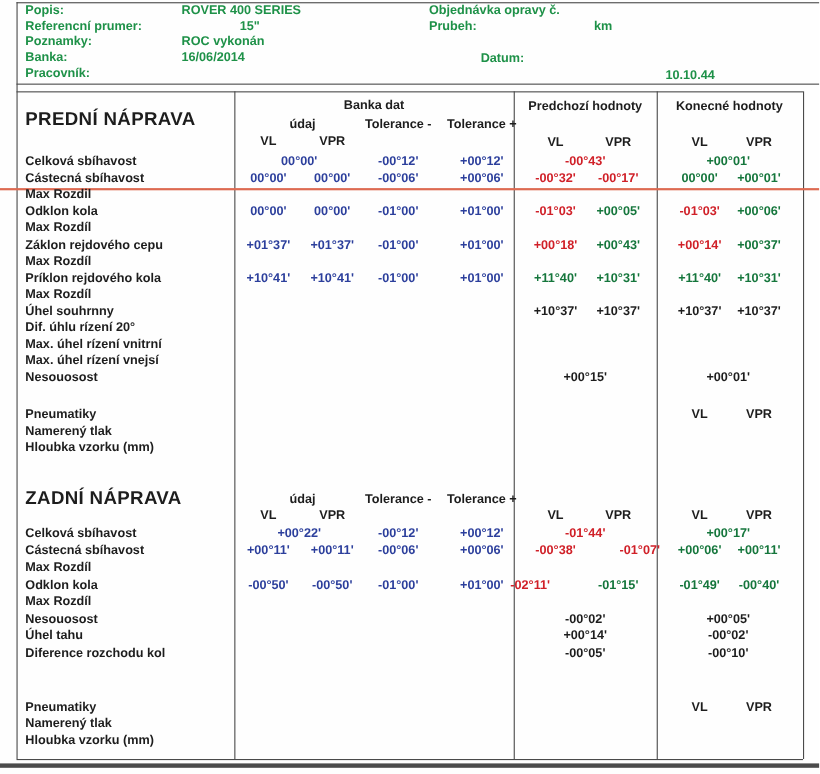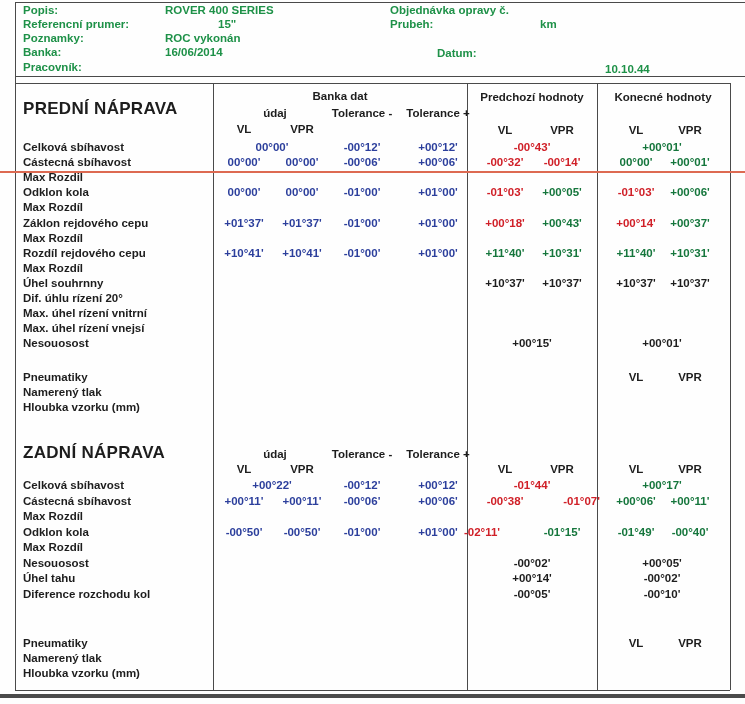--- a/index.html
+++ b/index.html
@@ -78,21 +78,21 @@
       <span class="t" style="left: 324px; top: 141px; width: 76px; text-align: center; color: rgb(44, 63, 156);">-00°12'</span>
       <span class="t" style="left: 400px; top: 141px; width: 76px; text-align: center; color: rgb(44, 63, 156);">+00°12'</span>
       <span class="t" style="left: 494px; top: 141px; width: 76px; text-align: center; color: rgb(208, 32, 40);">-00°43'</span>
       <span class="t" style="left: 624px; top: 141px; width: 76px; text-align: center; color: rgb(21, 118, 60);">+00°01'</span>
       <span class="t" style="left: 23px; top: 156px; width: 190px; text-align: left;">Cástecná sbíhavost</span>
       <span class="t" style="left: 206px; top: 156px; width: 76px; text-align: center; color: rgb(44, 63, 156);">00°00'</span>
       <span class="t" style="left: 264px; top: 156px; width: 76px; text-align: center; color: rgb(44, 63, 156);">00°00'</span>
       <span class="t" style="left: 324px; top: 156px; width: 76px; text-align: center; color: rgb(44, 63, 156);">-00°06'</span>
       <span class="t" style="left: 400px; top: 156px; width: 76px; text-align: center; color: rgb(44, 63, 156);">+00°06'</span>
       <span class="t" style="left: 467px; top: 156px; width: 76px; text-align: center; color: rgb(208, 32, 40);">-00°32'</span>
-      <span class="t" style="left: 524px; top: 156px; width: 76px; text-align: center; color: rgb(208, 32, 40);">-00°14'</span>
+      <span class="t" style="left: 524px; top: 156px; width: 76px; text-align: center; color: rgb(208, 32, 40);">-00°17'</span>
       <span class="t" style="left: 598px; top: 156px; width: 76px; text-align: center; color: rgb(21, 118, 60);">00°00'</span>
       <span class="t" style="left: 652px; top: 156px; width: 76px; text-align: center; color: rgb(21, 118, 60);">+00°01'</span>
       <span class="t" style="left: 23px; top: 171px; width: 190px; text-align: left;">Max Rozdil</span>
       <span class="t" style="left: 23px; top: 186px; width: 190px; text-align: left;">Odklon kola</span>
       <span class="t" style="left: 206px; top: 186px; width: 76px; text-align: center; color: rgb(44, 63, 156);">00°00'</span>
       <span class="t" style="left: 264px; top: 186px; width: 76px; text-align: center; color: rgb(44, 63, 156);">00°00'</span>
       <span class="t" style="left: 324px; top: 186px; width: 76px; text-align: center; color: rgb(44, 63, 156);">-01°00'</span>
       <span class="t" style="left: 400px; top: 186px; width: 76px; text-align: center; color: rgb(44, 63, 156);">+01°00'</span>
       <span class="t" style="left: 467px; top: 186px; width: 76px; text-align: center; color: rgb(208, 32, 40);">-01°03'</span>
       <span class="t" style="left: 524px; top: 186px; width: 76px; text-align: center; color: rgb(21, 118, 60);">+00°05'</span>
@@ -102,21 +102,21 @@
       <span class="t" style="left: 23px; top: 217px; width: 190px; text-align: left;">Záklon rejdového cepu</span>
       <span class="t" style="left: 206px; top: 217px; width: 76px; text-align: center; color: rgb(44, 63, 156);">+01°37'</span>
       <span class="t" style="left: 264px; top: 217px; width: 76px; text-align: center; color: rgb(44, 63, 156);">+01°37'</span>
       <span class="t" style="left: 324px; top: 217px; width: 76px; text-align: center; color: rgb(44, 63, 156);">-01°00'</span>
       <span class="t" style="left: 400px; top: 217px; width: 76px; text-align: center; color: rgb(44, 63, 156);">+01°00'</span>
       <span class="t" style="left: 467px; top: 217px; width: 76px; text-align: center; color: rgb(208, 32, 40);">+00°18'</span>
       <span class="t" style="left: 524px; top: 217px; width: 76px; text-align: center; color: rgb(21, 118, 60);">+00°43'</span>
       <span class="t" style="left: 598px; top: 217px; width: 76px; text-align: center; color: rgb(208, 32, 40);">+00°14'</span>
       <span class="t" style="left: 652px; top: 217px; width: 76px; text-align: center; color: rgb(21, 118, 60);">+00°37'</span>
       <span class="t" style="left: 23px; top: 232px; width: 190px; text-align: left;">Max Rozdíl</span>
-      <span class="t" style="left: 23px; top: 247px; width: 190px; text-align: left;">Rozdíl rejdového cepu</span>
+      <span class="t" style="left: 23px; top: 247px; width: 190px; text-align: left;">Príklon rejdového kola</span>
       <span class="t" style="left: 206px; top: 247px; width: 76px; text-align: center; color: rgb(44, 63, 156);">+10°41'</span>
       <span class="t" style="left: 264px; top: 247px; width: 76px; text-align: center; color: rgb(44, 63, 156);">+10°41'</span>
       <span class="t" style="left: 324px; top: 247px; width: 76px; text-align: center; color: rgb(44, 63, 156);">-01°00'</span>
       <span class="t" style="left: 400px; top: 247px; width: 76px; text-align: center; color: rgb(44, 63, 156);">+01°00'</span>
       <span class="t" style="left: 467px; top: 247px; width: 76px; text-align: center; color: rgb(21, 118, 60);">+11°40'</span>
       <span class="t" style="left: 524px; top: 247px; width: 76px; text-align: center; color: rgb(21, 118, 60);">+10°31'</span>
       <span class="t" style="left: 598px; top: 247px; width: 76px; text-align: center; color: rgb(21, 118, 60);">+11°40'</span>
       <span class="t" style="left: 652px; top: 247px; width: 76px; text-align: center; color: rgb(21, 118, 60);">+10°31'</span>
       <span class="t" style="left: 23px; top: 262px; width: 190px; text-align: left;">Max Rozdíl</span>
       <span class="t" style="left: 23px; top: 277px; width: 190px; text-align: left;">Úhel souhrnny</span>

